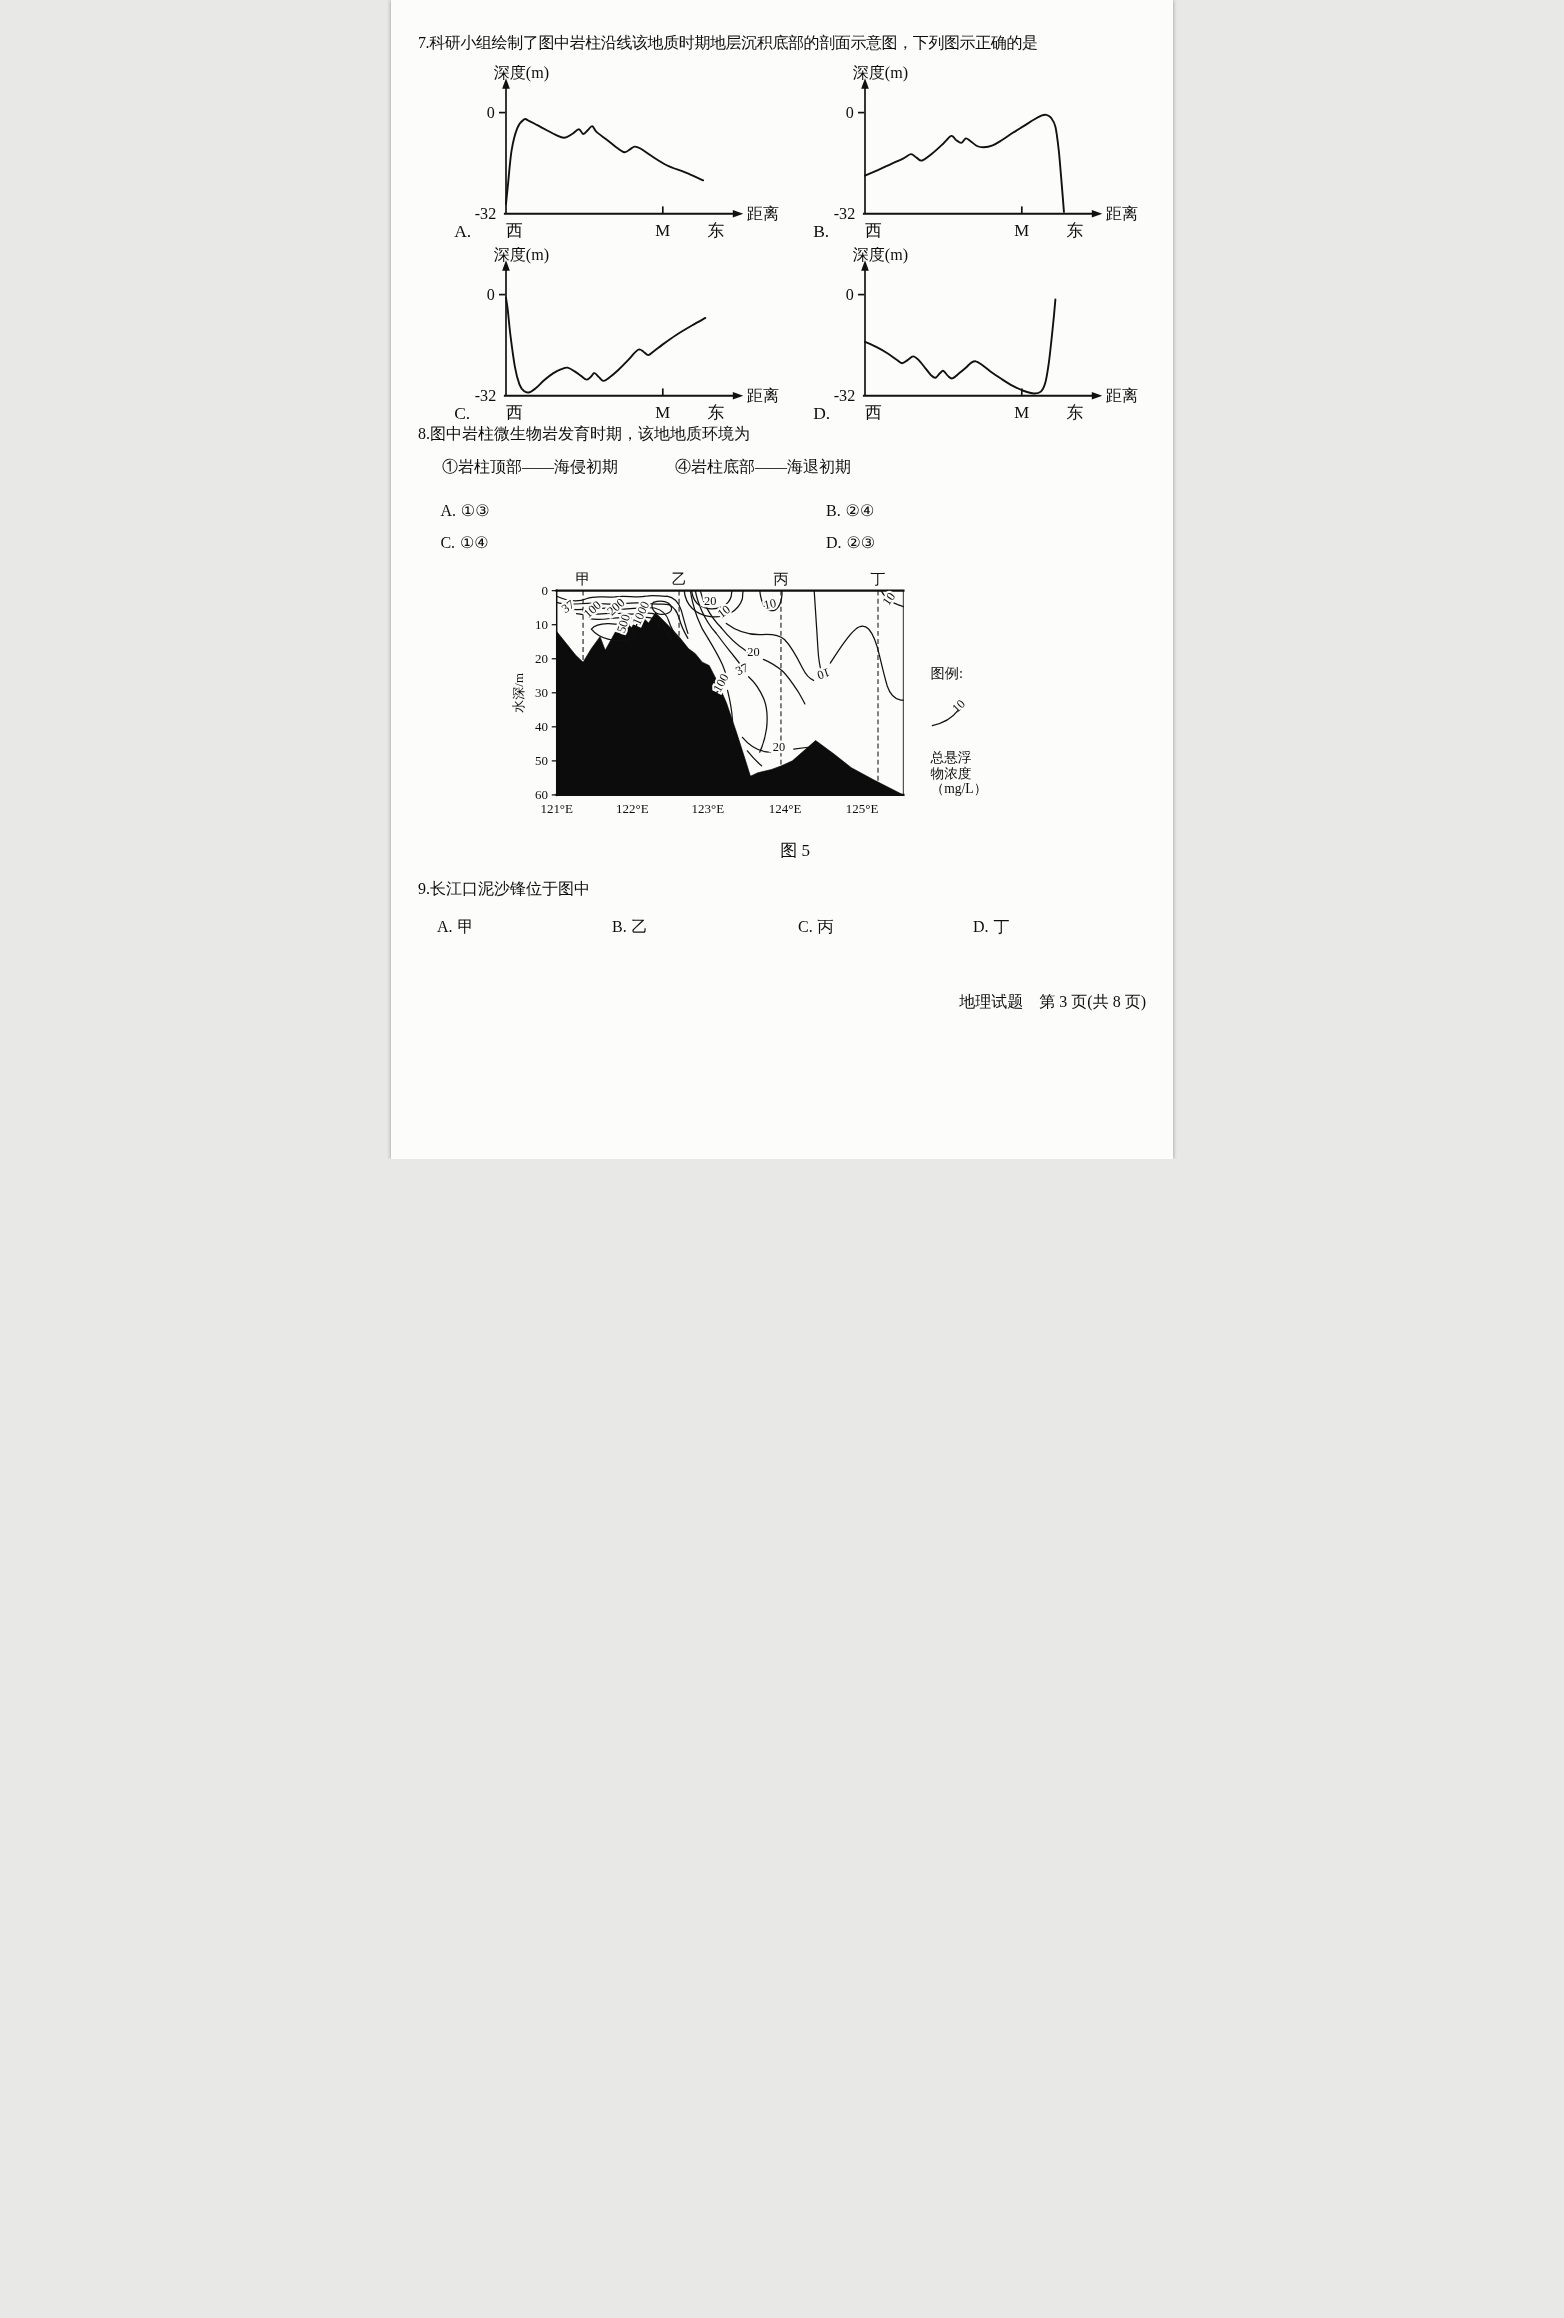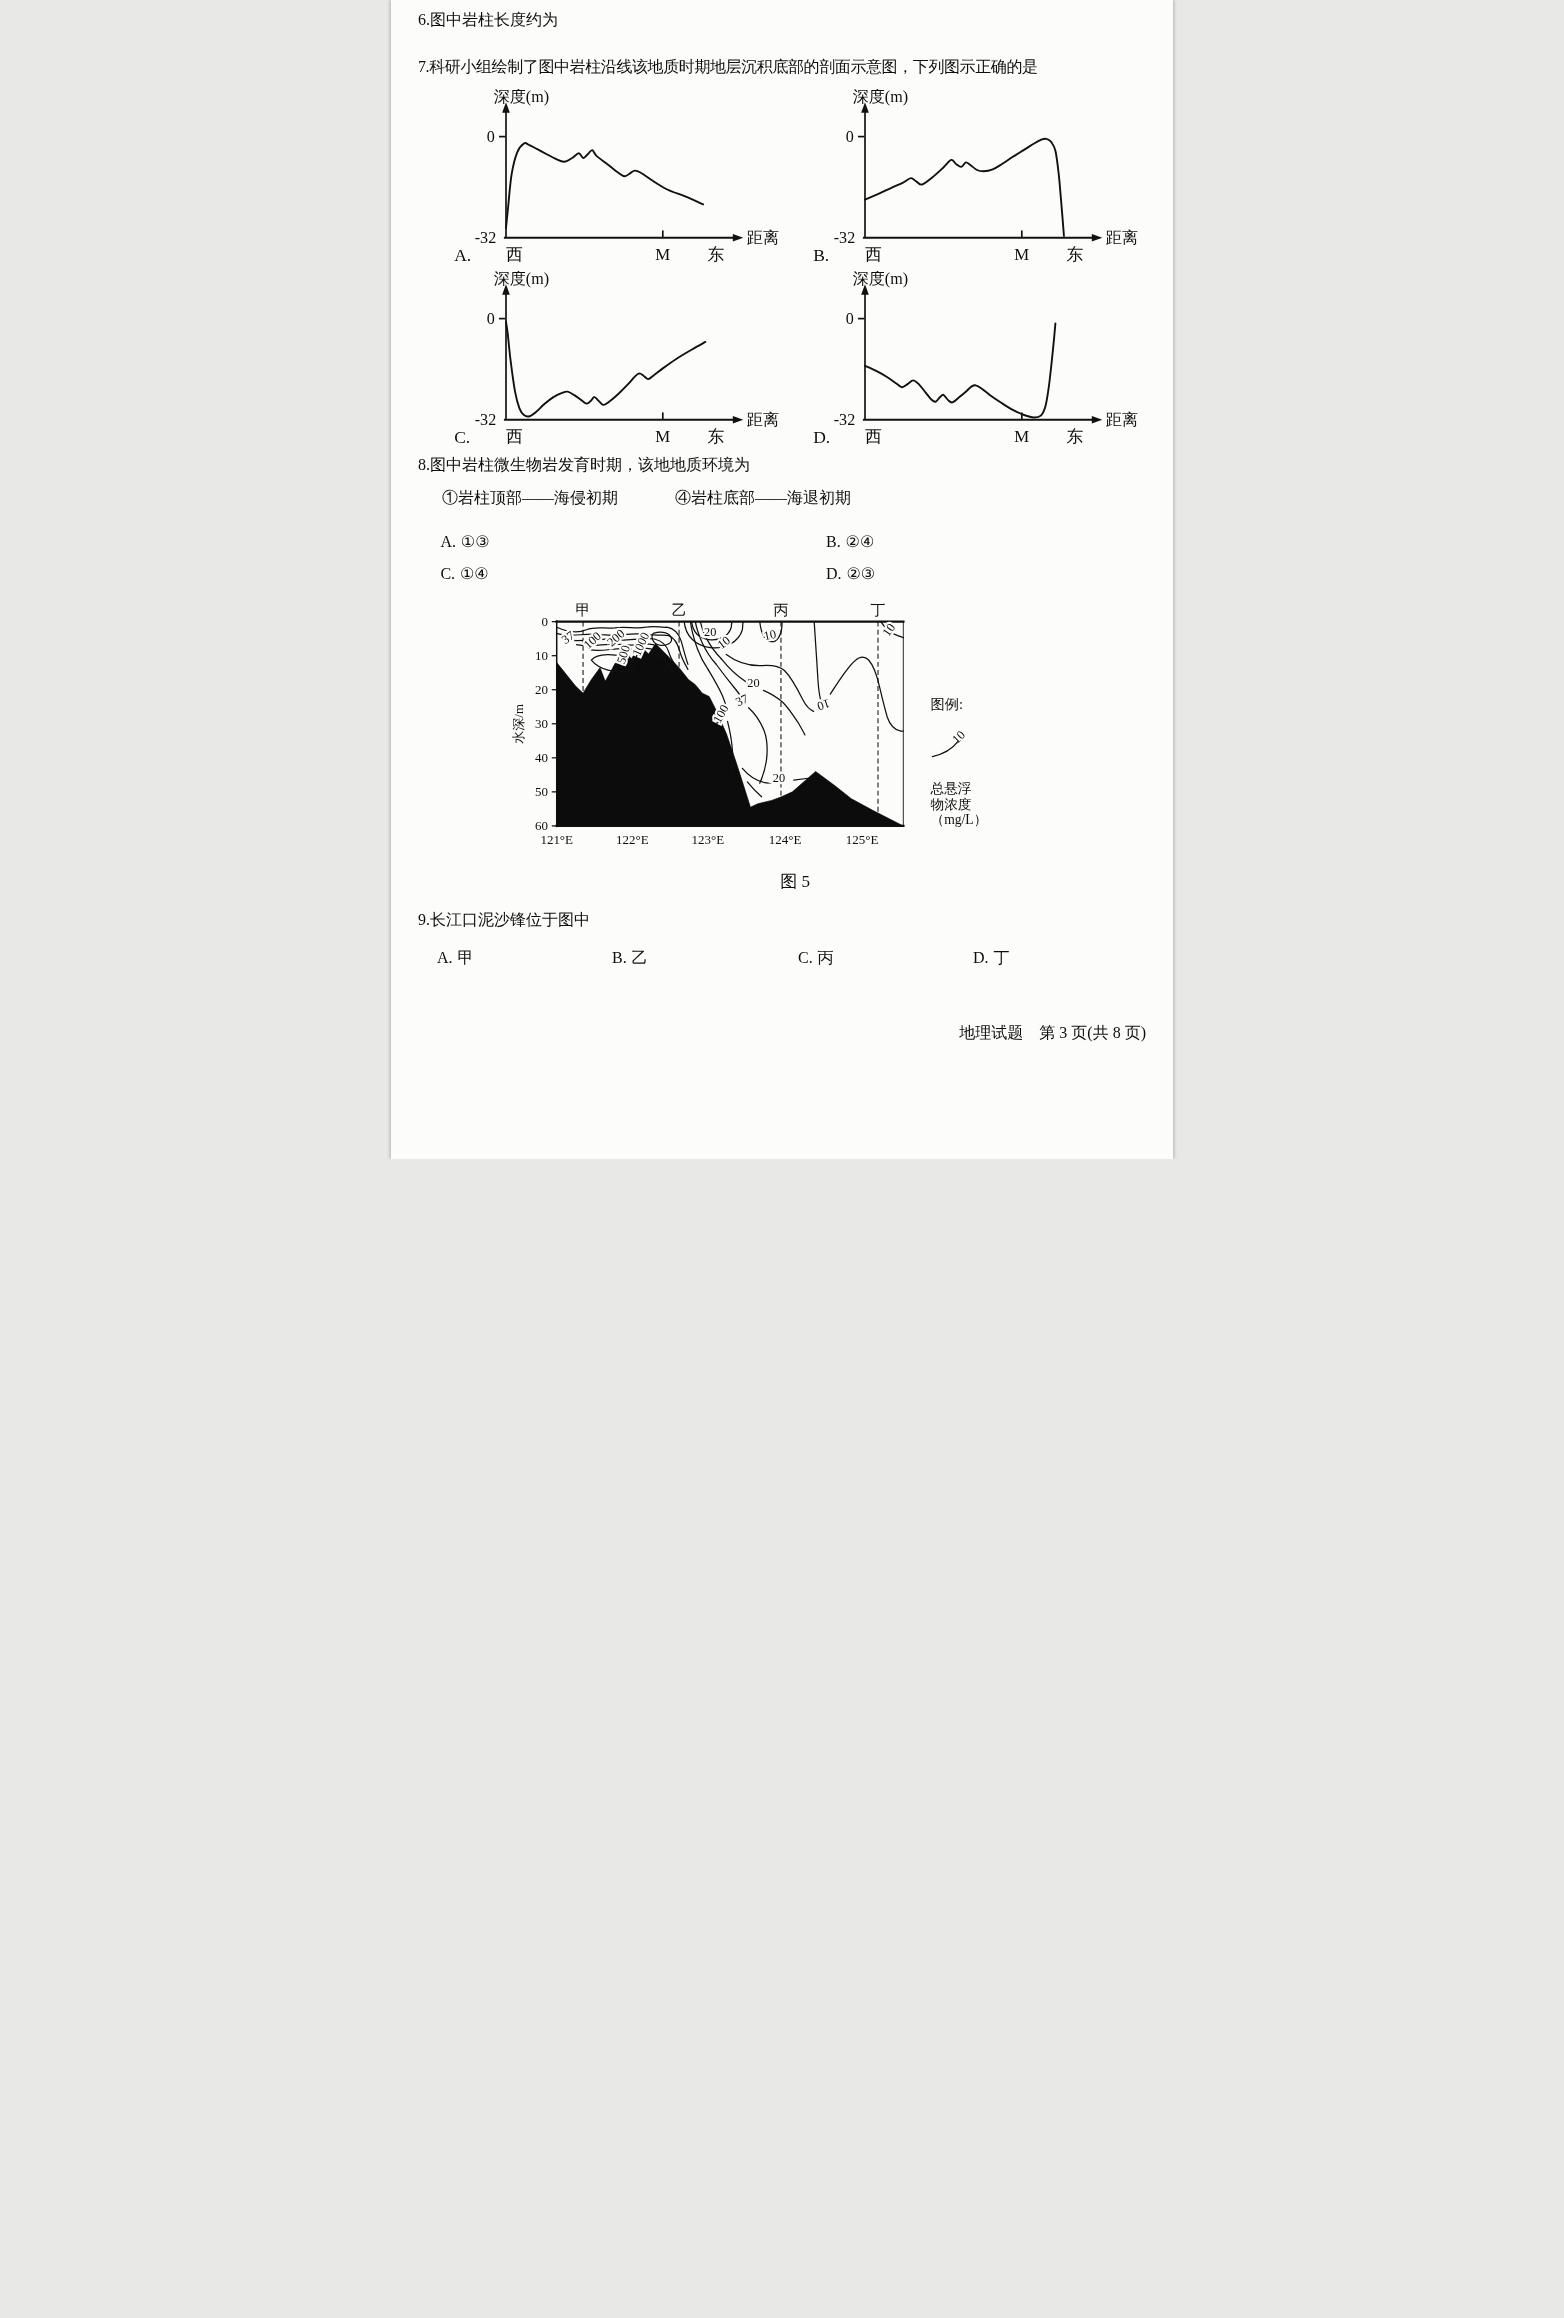--- a/index.html
+++ b/index.html
@@ -23,21 +23,20 @@
   .footer{text-align:right;font-size:16px;margin-top:50px;}
   section{display:block;}
   svg text{font-family:"Liberation Serif","DejaVu Serif",serif;}
 </style>
 </head>
 <body>
 
 <div class="page">
 
   <section>
-    <p class="stem"><span>6.</span><span>图中岩柱长度约为</span></p>
   </section>
 
   <section style="margin-top:23px;">
     <p class="stem tight"><span>7.</span><span>科研小组绘制了图中岩柱沿线该地质时期地层沉积底部的剖面示意图，下列图示正确的是</span></p>
     <div class="charts">
       <div class="chartcell"><svg width="329" height="175" viewBox="0 0 470 250">
             <g stroke="#111" fill="none" stroke-width="2.4">
               <line x1="80" y1="213" x2="80" y2="32"></line>
               <line x1="77" y1="212.5" x2="407" y2="212.5" stroke-width="3.2"></line>
               <line x1="70" y1="68" x2="79" y2="68"></line>
@@ -108,21 +107,21 @@
             <text x="66" y="220" font-size="23" fill="#0e0e0e" text-anchor="end">-32</text>
             <text x="424" y="220" font-size="23" fill="#0e0e0e" text-anchor="start">距离(km)</text>
             <text x="92" y="244" font-size="24" fill="#0e0e0e" text-anchor="middle">西</text>
             <text x="304" y="244" font-size="24" fill="#0e0e0e" text-anchor="middle">M</text>
             <text x="380" y="244" font-size="24" fill="#0e0e0e" text-anchor="middle">东</text>
             <text x="6" y="245" font-size="25" fill="#0e0e0e" text-anchor="start">D.</text>
           </svg></div>
     </div>
   </section>
 
-  <section style="margin-top:7px;">
+  <section style="">
     <p class="stem"><span>8.</span><span>图中岩柱微生物岩发育时期，该地地质环境为</span></p>
     <div class="itemsrow">
       <span class="item" style="left:24px">①岩柱顶部——海侵初期</span>
       <span class="item" style="left:257px">④岩柱底部——海退初期</span>
     </div>
     <div class="q8opts" style="margin-top:11.2px">
       <span class="opt" style="left:22.4px"><span class="ol">A.</span><span>①③</span></span>
       <span class="opt" style="left:408px"><span class="ol">B.</span><span>②④</span></span>
     </div>
     <div class="q8opts">

